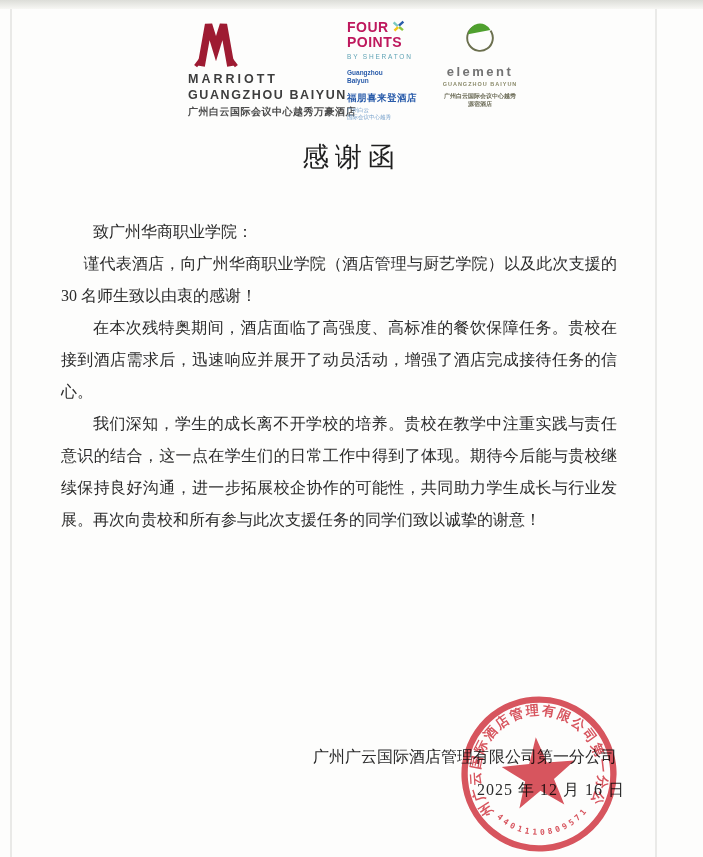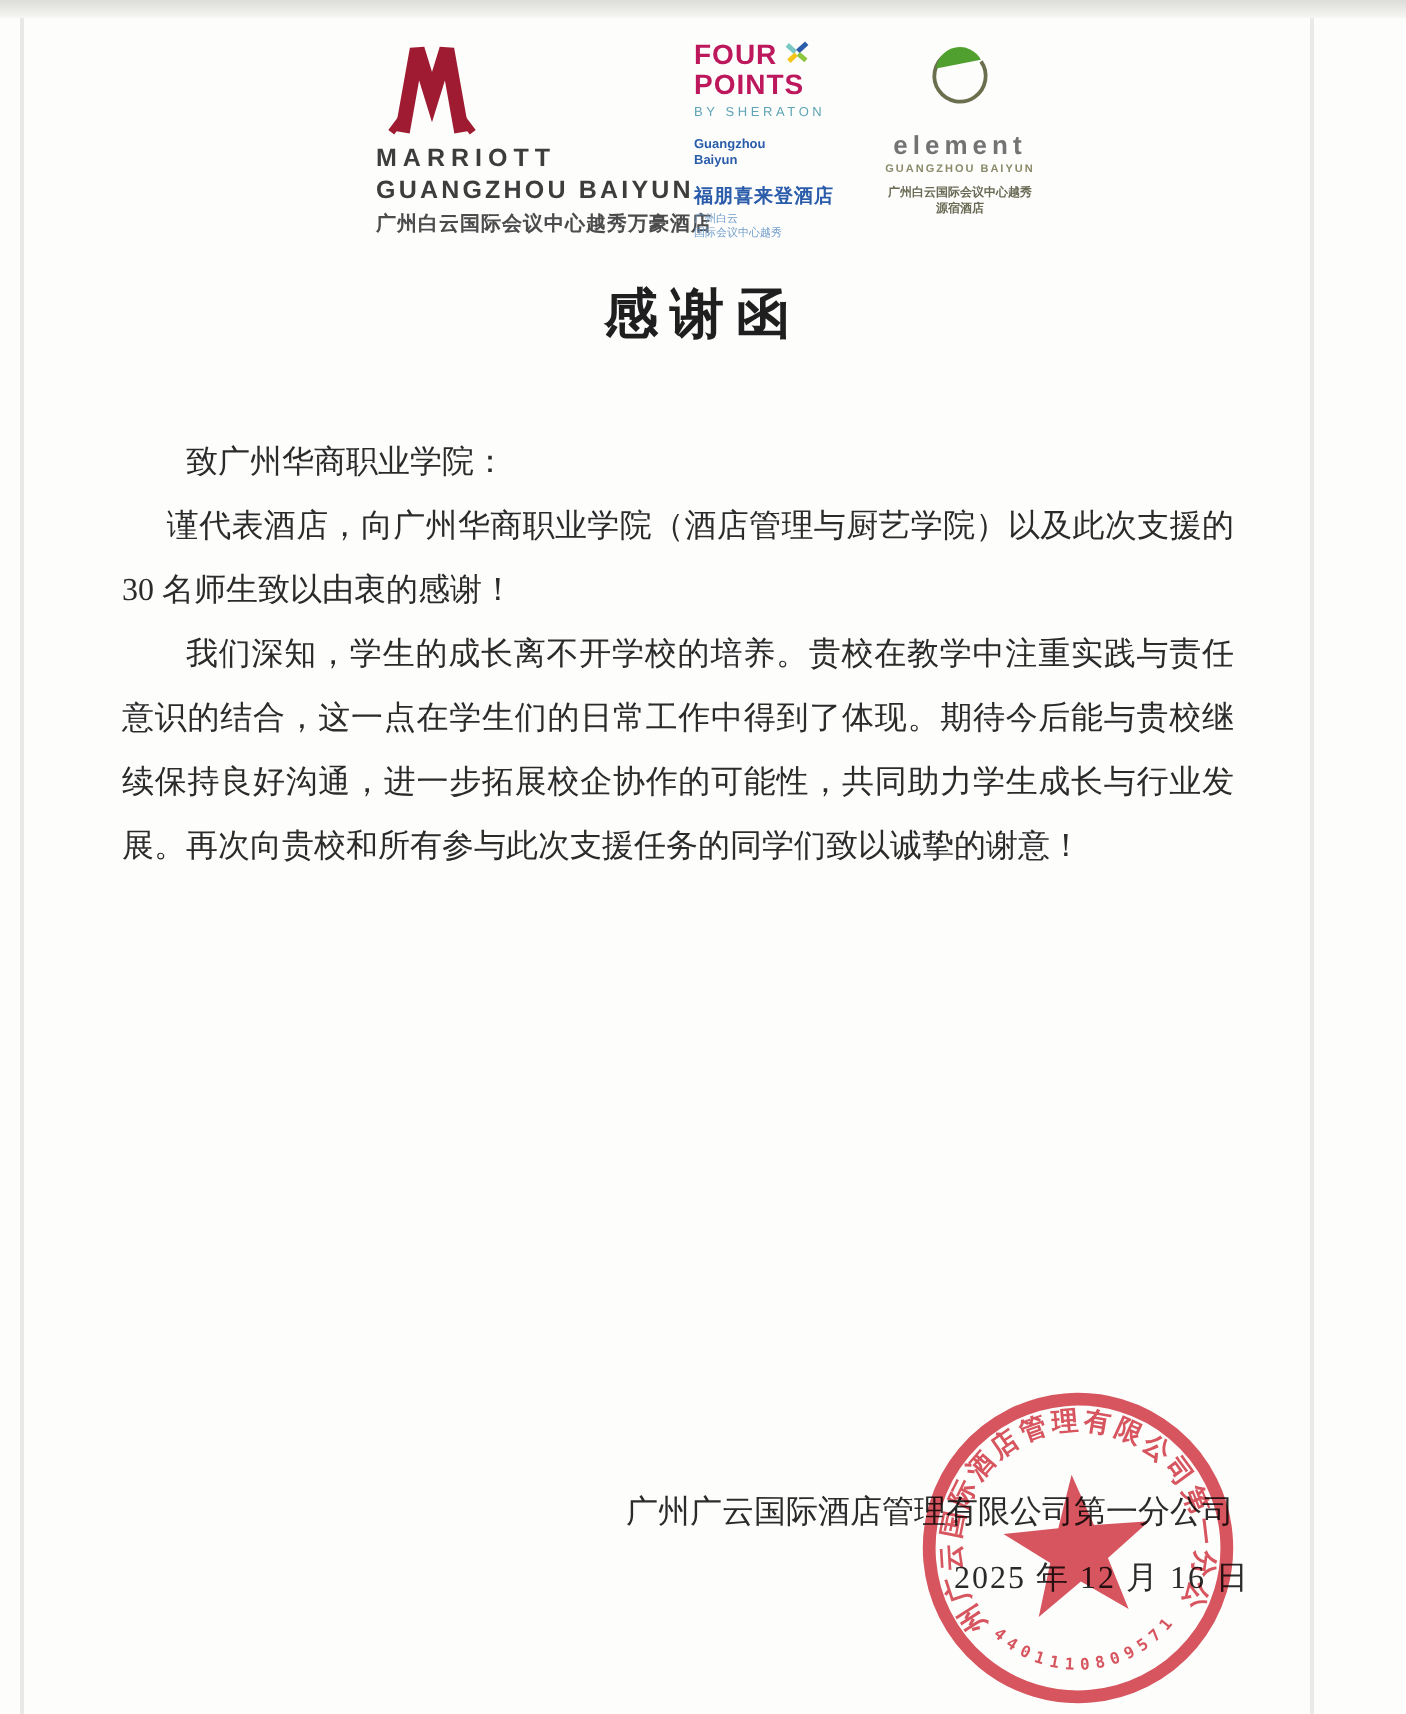--- a/index.html
+++ b/index.html
@@ -36,21 +36,21 @@
   .fp-sub{font-size:5.5px;color:#6f9cc9;line-height:7px;margin-top:2px;}
 
   .element{position:absolute;left:433px;top:18px;width:94px;text-align:center;
     font-family:"Liberation Sans",sans-serif;}
   .el-name{font-size:13px;color:#737373;letter-spacing:2.5px;font-weight:bold;margin-top:2px;}
   .el-loc{font-size:5.5px;color:#8a8a6a;letter-spacing:1px;margin-top:2px;font-weight:bold;}
   .el-sub{font-size:6px;color:#6a6a55;line-height:7.5px;margin-top:6px;font-weight:bold;}
 
   
   .title{position:absolute;left:0;top:139px;width:703px;text-align:center;
-    font-size:27px;font-weight:bold;letter-spacing:6px;color:#1f1f1f;}
+    font-size:27px;font-weight:normal;letter-spacing:6px;color:#1f1f1f;}
   .letter-body{position:absolute;left:61px;top:216px;width:556px;
     font-size:16px;line-height:32px;text-align:justify;color:#2b2b2b;
     letter-spacing:0;}
   .letter-body p{margin:0;text-indent:2em;}
   .letter-body p.first{text-indent:1.4em;}
   .salutation{text-indent:0;margin:0;}
 
   .sign-block{position:absolute;left:61px;top:740px;width:556px;text-align:right;
     font-size:16px;line-height:33px;color:#2b2b2b;}
   .sign-date{margin-right:-8px;letter-spacing:1px;}
@@ -111,20 +111,21 @@
     <div>广州白云国际会议中心越秀</div>
     <div>源宿酒店</div>
   </div>
 </div>
 
 <div class="title">感谢函</div>
 
 <div class="letter-body">
   <p class="salutation">致广州华商职业学院：</p>
   <p class="first">谨代表酒店，向广州华商职业学院（酒店管理与厨艺学院）以及此次支援的 30 名师生致以由衷的感谢！</p>
+  <p>在本次残特奥期间，酒店面临了高强度、高标准的餐饮保障任务。贵校在接到酒店需求后，迅速响应并展开了动员活动，增强了酒店完成接待任务的信心。</p>
   <p>我们深知，学生的成长离不开学校的培养。贵校在教学中注重实践与责任意识的结合，这一点在学生们的日常工作中得到了体现。期待今后能与贵校继续保持良好沟通，进一步拓展校企协作的可能性，共同助力学生成长与行业发展。再次向贵校和所有参与此次支援任务的同学们致以诚挚的谢意！</p>
 </div>
 
 <div class="sign-block">
   <div>广州广云国际酒店管理有限公司第一分公司</div>
   <div class="sign-date">2025 年 12 月 16 日</div>
 </div>
 
 <div class="seal">
   <svg width="160" height="160" viewBox="0 0 200 200">

